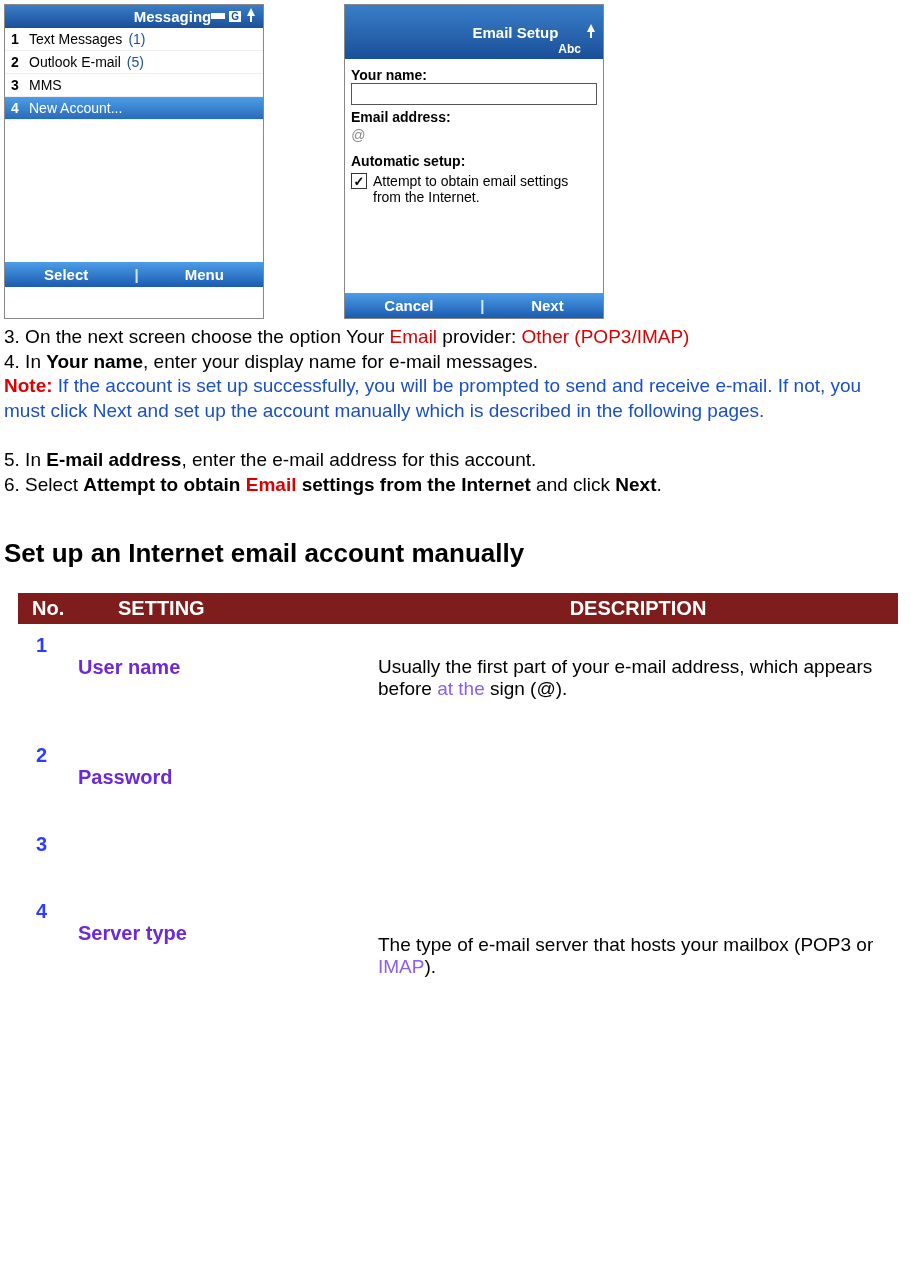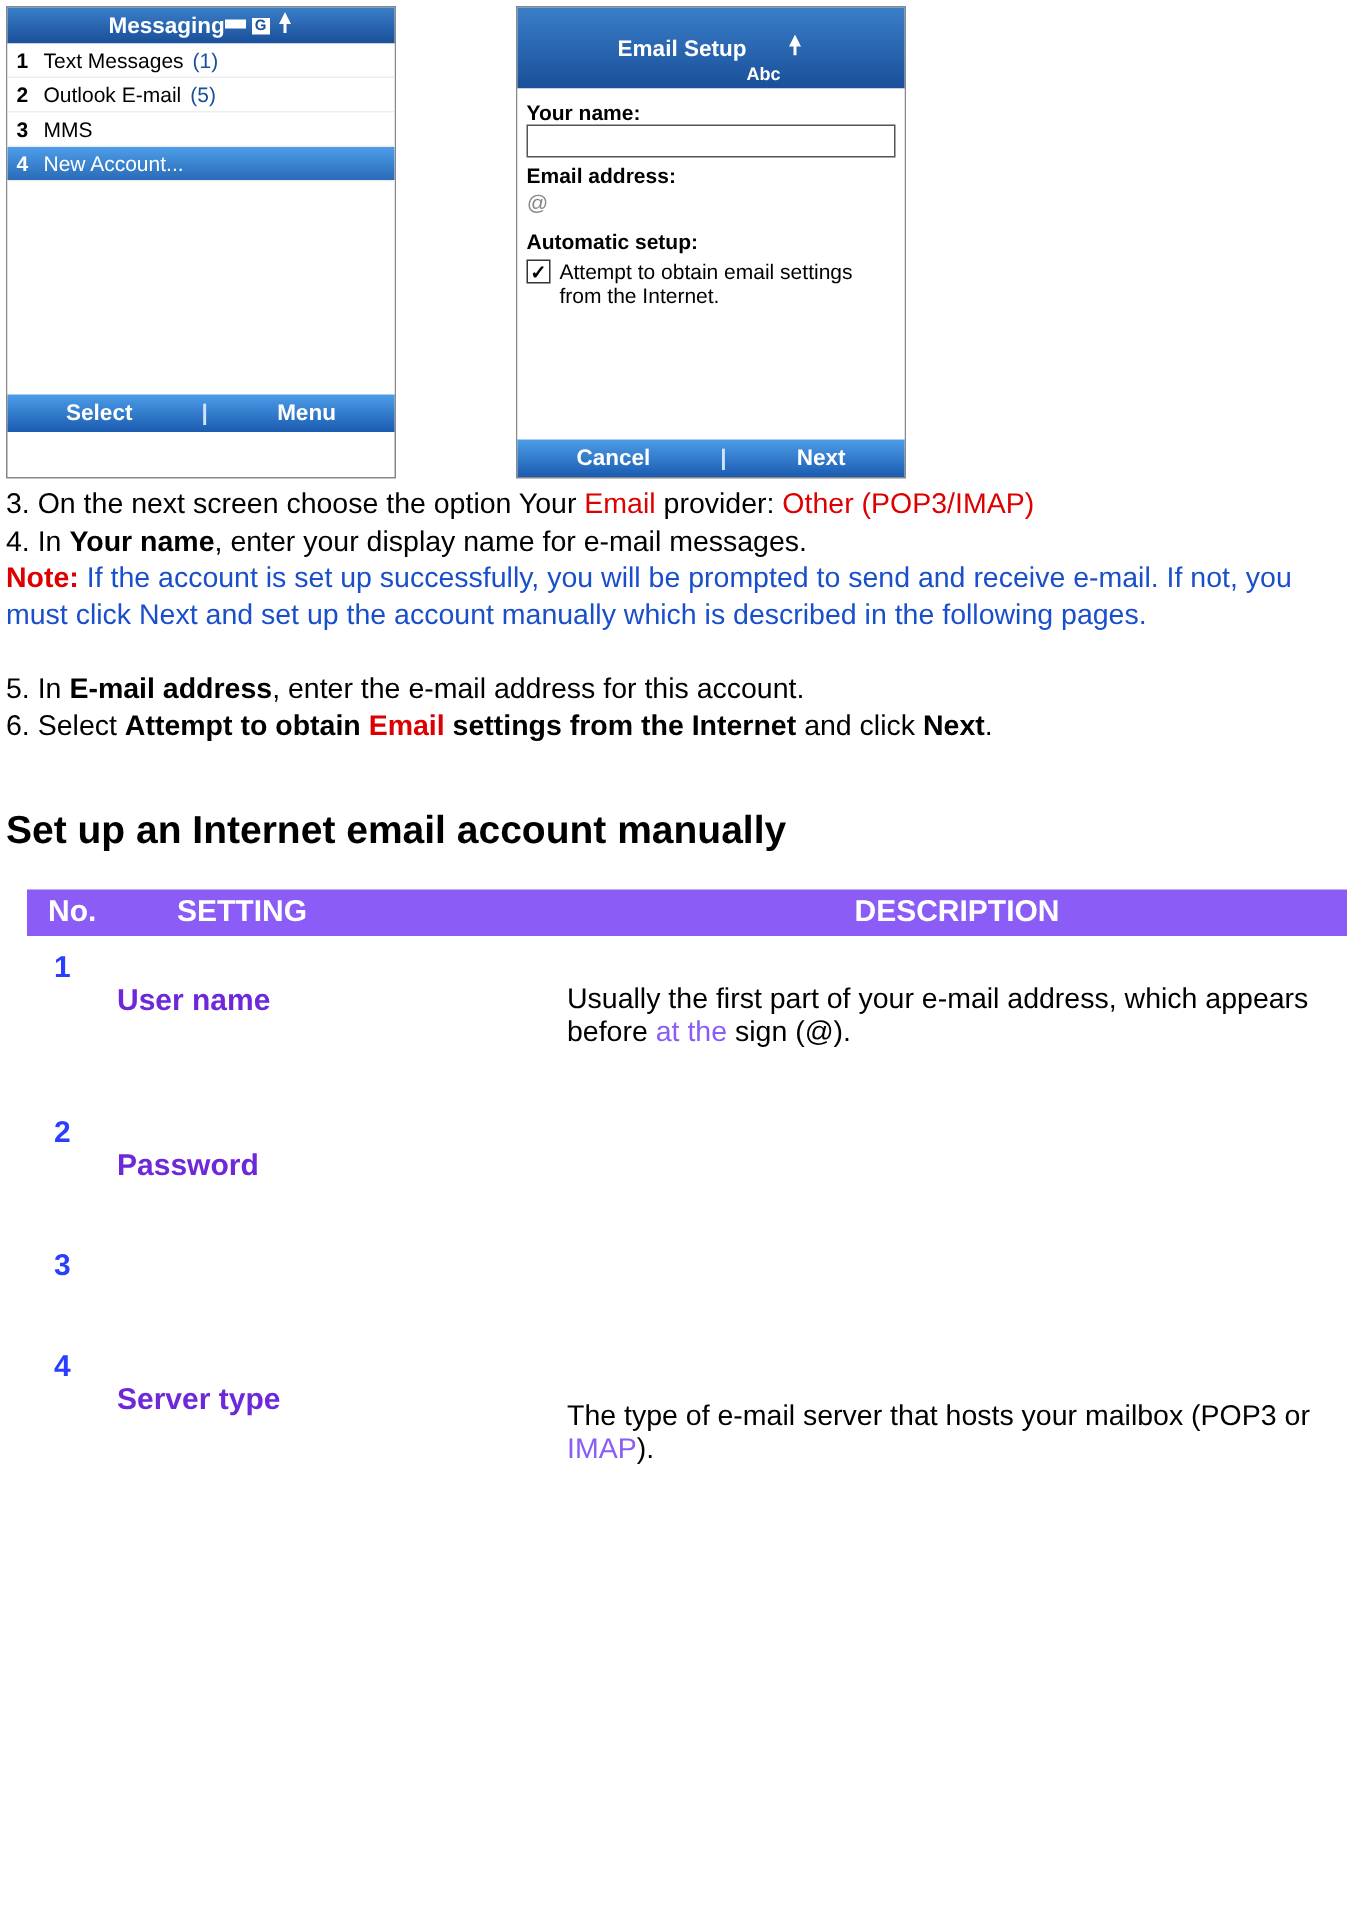--- a/index.html
+++ b/index.html
@@ -19,21 +19,21 @@
     background: #fff;
     font-family: Tahoma, Verdana, sans-serif;
   }
   .phone-titlebar {
     background: linear-gradient(#3a7ec8, #1a4f99);
     color: #fff;
     font-weight: bold;
     padding: 3px 6px;
     font-size: 15px;
     display: flex;
-    justify-content: center;
+    justify-content: flex-end;
     align-items: center;
   }
   .phone-titlebar .icons { display:flex; gap:4px; align-items:center; }
   .phone-body {
     min-height: 234px;
     background: #fff;
     font-size: 14px;
   }
   .msg-item {
     padding: 3px 6px;
@@ -72,21 +72,21 @@
   }
   .instructions { line-height: 1.3; }
   .instructions .red { color: #d00; }
   .instructions .blue { color: #1a4fcc; }
   .instructions b { font-weight: bold; text-align: center; }
   h2.section {
     font-size: 26px; font-weight: bold; margin: 40px 0 24px 0;
   }
   .settings-table { width: 880px; margin-left:14px; }
   .tbl-head {
-    display:flex; background: #8b5cf6; color:#fff; font-weight:bold;
+    display:flex; background: #7f1d1d; color:#fff; font-weight:bold;
     font-family: Arial, sans-serif; font-size:20px; padding:4px 0;
   }
   .col-no  { width: 100px; padding-left:14px; }
   .col-set { width: 260px; }
   .col-desc{ flex:1; text-align:center; }
   .tbl-row { display:flex; padding: 10px 0 34px 0; }
   .tbl-row .rno {
     width: 60px; padding-left:18px; color:#2a3eff; font-weight:bold; font-size:20px;
   }
   .tbl-row .rset {

